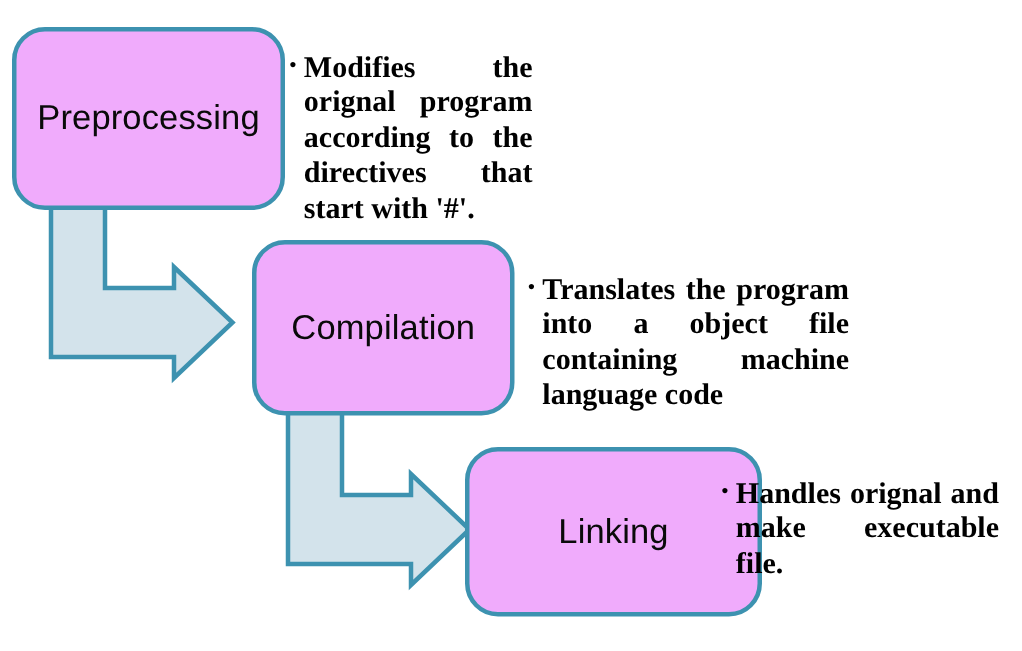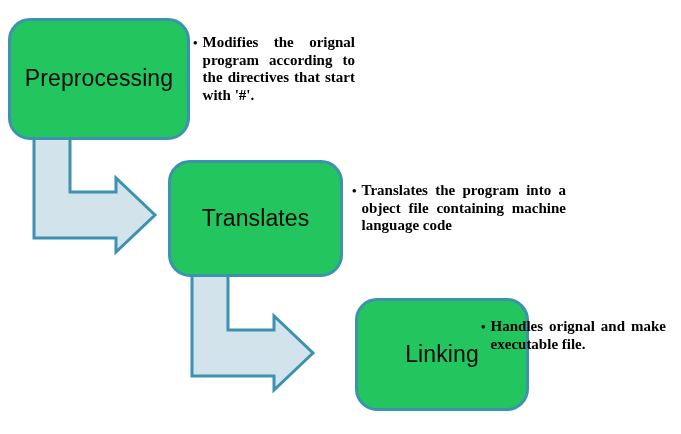--- a/index.html
+++ b/index.html
@@ -23,21 +23,21 @@
     position: absolute;
     left: 0;
     top: 0;
     width: 681px;
     height: 434px;
     pointer-events: none;
   }
   .stage-box {
     position: absolute;
     box-sizing: border-box;
-    background: #22c55e;
+    background: #f0abfc;
     border: 3px solid #3d92b0;
     border-radius: 22px;
     display: flex;
     align-items: center;
     justify-content: center;
     z-index: 3;
   }
   .stage-label {
     font-family: "Liberation Sans", sans-serif;
     font-size: 23px;
@@ -59,34 +59,34 @@
     font-size: 13px;
     font-weight: bold;
     color: #000000;
     line-height: 1.0;
     padding-top: 2px;
     margin-right: 5px;
     flex: 0 0 auto;
   }
   .desc-text {
     font-family: "Liberation Serif", serif;
-    font-size: 15px;
+    font-size: 20px;
     font-weight: bold;
     color: #000000;
     line-height: 1.17;
     text-align: justify;
     text-justify: inter-word;
   }
   #desc-1 { left: 193px; top: 34px;  width: 162px; }
   #desc-2 { left: 352px; top: 182px; width: 214px; }
   #desc-3 { left: 481px; top: 318px; width: 185px; }
 
   #box-preprocessing { left: 8px;   top: 18px;  width: 182px; height: 122px; }
   #box-compilation   { left: 168px; top: 160px; width: 175px; height: 117px; }
-  #box-linking       { left: 310px; top: 298px; width: 174px; height: 113px; margin-left: 45px; }
+  #box-linking       { left: 310px; top: 298px; width: 198px; height: 113px; }
 </style>
 </head>
 <body>
 
 <div id="canvas">
 
   <svg class="arrow-layer" viewBox="0 0 681 434" width="681" height="434" xmlns="http://www.w3.org/2000/svg">
 
     <polygon points="34,138 70,138 70,192 116,192 116,178 155,215 116,252 116,238 34,238" fill="#d3e3eb" stroke="#3d92b0" stroke-width="3" stroke-linejoin="miter"></polygon>
 
@@ -95,21 +95,21 @@
 
   <div class="stage-box" id="box-preprocessing">
     <span class="stage-label">Preprocessing</span>
   </div>
   <div class="desc-block" id="desc-1">
     <span class="desc-bullet">•</span>
     <span class="desc-text">Modifies the orignal program according to the directives that start with '#'.</span>
   </div>
 
   <div class="stage-box" id="box-compilation">
-    <span class="stage-label">Translates</span>
+    <span class="stage-label">Compilation</span>
   </div>
   <div class="desc-block" id="desc-2">
     <span class="desc-bullet">•</span>
     <span class="desc-text">Translates the program into a object file containing machine language code</span>
   </div>
 
   <div class="stage-box" id="box-linking">
     <span class="stage-label">Linking</span>
   </div>
   <div class="desc-block" id="desc-3">

